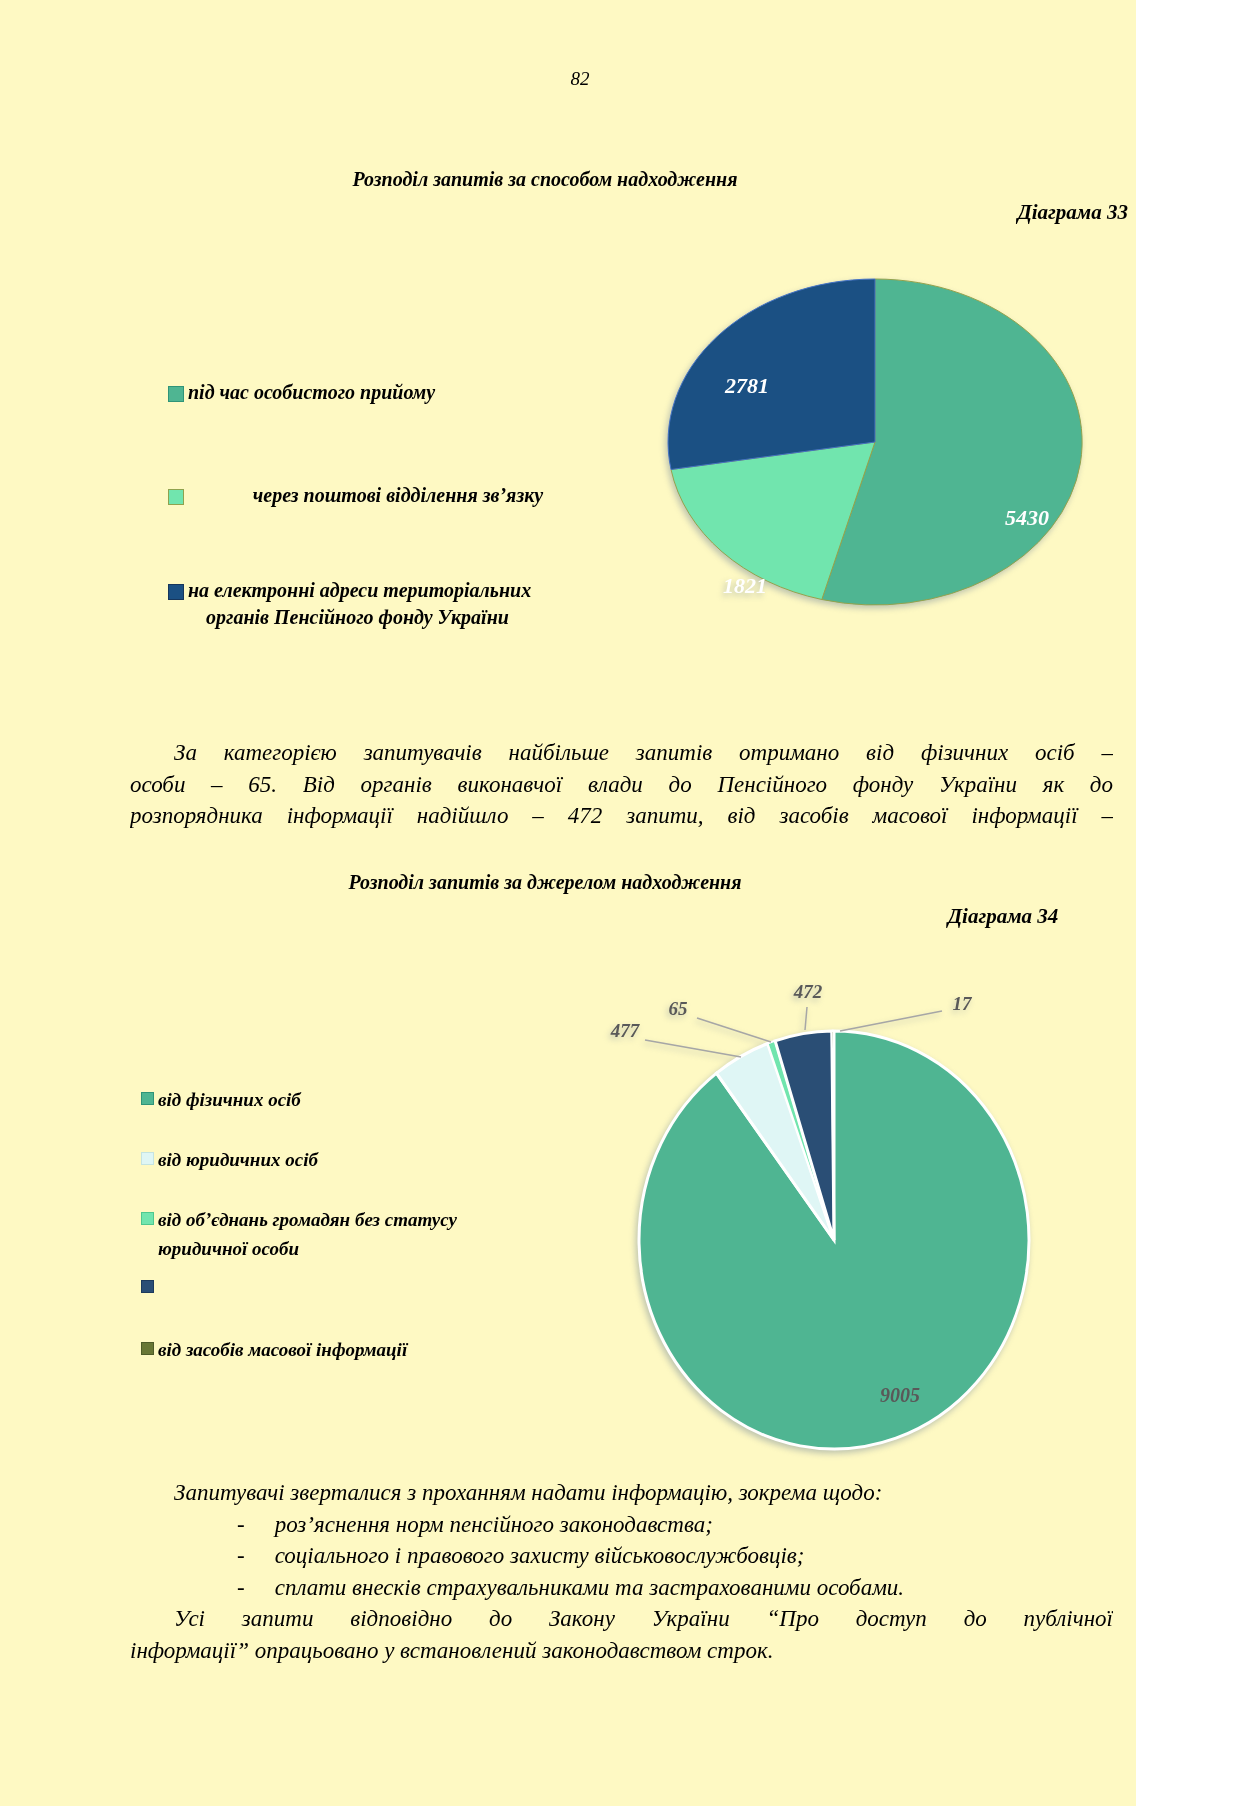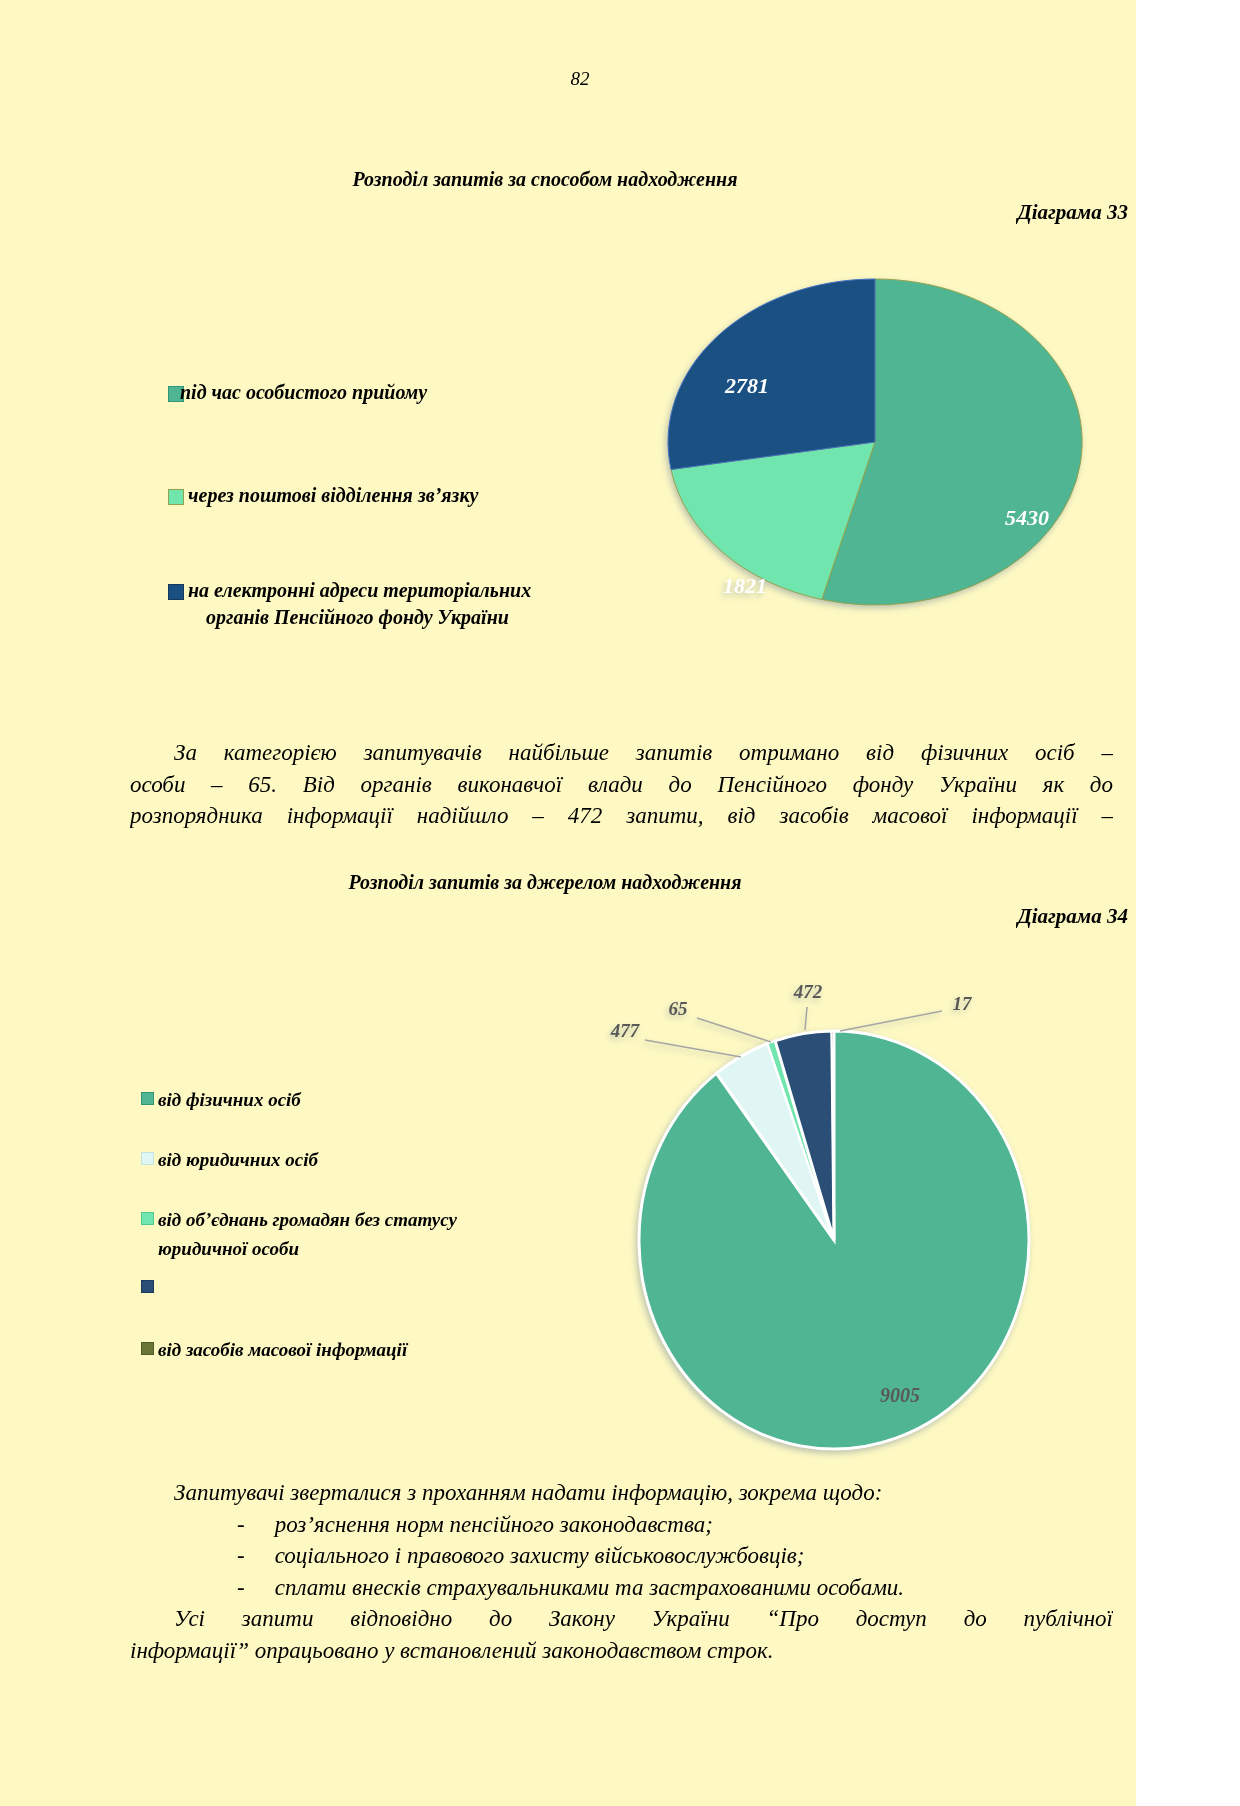--- a/index.html
+++ b/index.html
@@ -39,24 +39,24 @@
 <body>
 
 <div class="page">
 
   <div class="abs" style="left:540px;top:68px;width:80px;font-size:19px;text-align:center;">82</div>
 
   <div class="abs b center" style="left:130px;top:168px;width:830px;font-size:20px;">Розподіл запитів за способом надходження</div>
   <div class="abs b right" style="left:878px;top:200px;width:250px;font-size:21px;">Діаграма 33</div>
 
   <span class="marker mk14 c1-green abs" style="left:168px;top:386px;"></span>
-  <div class="abs leg1-item" style="left:180px;top:379px;width:420px;">під час особистого прийому</div>
+  <div class="abs leg1-item" style="left:188px;top:379px;width:420px;">під час особистого прийому</div>
 
   <span class="marker mk14 c1-mint abs" style="left:168px;top:489px;"></span>
-  <div class="abs leg1-item" style="left:188px;top:482px;width:420px;">через поштові відділення зв’язку</div>
+  <div class="abs leg1-item" style="left:188px;top:482px;width:420px;text-align:center;">через поштові відділення зв’язку</div>
 
   <span class="marker mk14 c1-blue abs" style="left:168px;top:584px;"></span>
   <div class="abs leg1-item" style="left:188px;top:577px;width:440px;">
     <div>на електронні адреси територіальних</div>
     <div style="padding-left:18px;">органів Пенсійного фонду України</div>
   </div>
 
   <svg class="abs pie-svg" style="left:640px;top:260px;" width="480" height="370" viewBox="0 0 480 370">
     <path d="M 235 182 L 235 19 A 207 163 0 1 1 181.8 339.5 Z" stroke="#94a24c" stroke-width="1" fill="#4fb592"></path>
     <path d="M 235 182 L 181.8 339.5 A 207 163 0 0 1 31 209.5 Z" stroke="#94a24c" stroke-width="1" fill="#71e5ae"></path>
@@ -66,21 +66,21 @@
     <text x="387" y="260" text-anchor="middle" dominant-baseline="middle" class="pie-label-white">5430</text>
   </svg>
 
   <div class="abs para" style="left:130px;top:737px;width:983px;">
     <div class="jline indent">За категорією запитувачів найбільше запитів отримано від фізичних осіб –</div>
     <div class="jline">особи – 65. Від органів виконавчої влади до Пенсійного фонду України як до</div>
     <div class="jline">розпорядника інформації надійшло – 472 запити, від засобів масової інформації –</div>
   </div>
 
   <div class="abs b center" style="left:130px;top:871px;width:830px;font-size:20px;">Розподіл запитів за джерелом надходження</div>
-  <div class="abs b right" style="left:878px;top:904px;width:250px;font-size:21px;">Діаграма 34</div>
+  <div class="abs b right" style="left:878px;top:904px;width:250px;font-size:21px;text-align:center;">Діаграма 34</div>
 
   <span class="marker mk11 c2-green abs" style="left:141px;top:1092px;"></span>
   <div class="abs leg2-item" style="left:158px;top:1085px;width:420px;">від фізичних осіб</div>
 
   <span class="marker mk11 c2-cyan abs" style="left:141px;top:1152px;"></span>
   <div class="abs leg2-item" style="left:158px;top:1145px;width:420px;">від юридичних осіб</div>
 
   <span class="marker mk11 c2-mint abs" style="left:141px;top:1212px;"></span>
   <div class="abs leg2-item" style="left:158px;top:1205px;width:400px;">
     <div>від об’єднань громадян без статусу</div>

